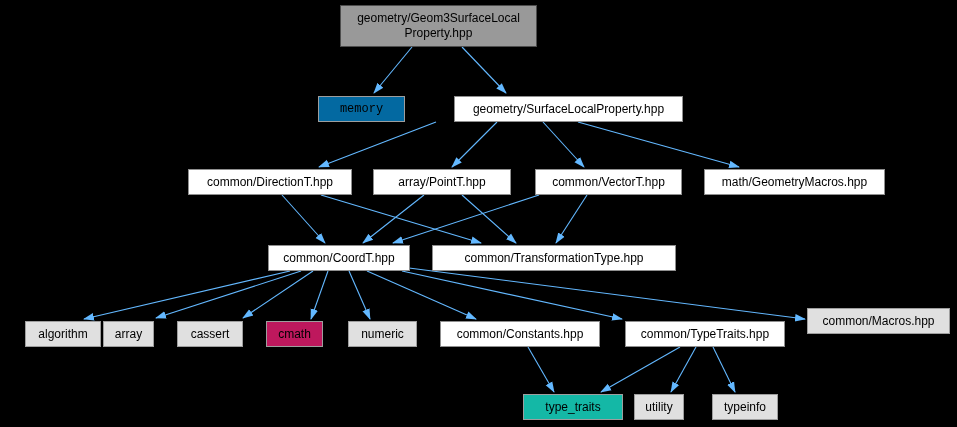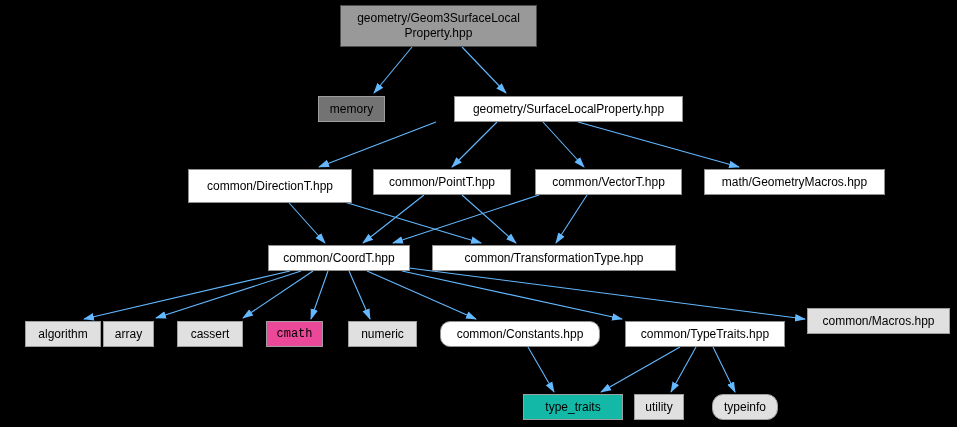--- a/index.html
+++ b/index.html
@@ -59,33 +59,33 @@
         <line x1="409" y1="268" x2="805" y2="319" stroke="#63b8ff" stroke-width="1.1" marker-end="url(#arrow)"></line>
         <line x1="528" y1="347" x2="554" y2="392" stroke="#63b8ff" stroke-width="1.1" marker-end="url(#arrow)"></line>
         <line x1="680" y1="347" x2="601" y2="392" stroke="#63b8ff" stroke-width="1.1" marker-end="url(#arrow)"></line>
         <line x1="696" y1="347" x2="671" y2="392" stroke="#63b8ff" stroke-width="1.1" marker-end="url(#arrow)"></line>
         <line x1="713" y1="347" x2="735" y2="392" stroke="#63b8ff" stroke-width="1.1" marker-end="url(#arrow)"></line>
       </g>
   </svg>
   <div id="nodes">
       <div class="node current" style="left: 340px; top: 5px; width: 197px; height: 42px; background: rgb(153, 153, 153); border-color: rgb(77, 77, 77);">geometry/Geom3SurfaceLocal
 Property.hpp</div>
-      <div class="node external" style="left: 318px; top: 96px; width: 67px; height: 26px; background: #737373; border-color: rgb(158, 158, 158);">memory</div>
+      <div class="node external" style="left: 318px; top: 96px; width: 87px; height: 26px; background: #0369a1; border-color: rgb(158, 158, 158); font-family: Liberation Mono, monospace;">memory</div>
       <div class="node internal" style="left: 411px; top: 96px; width: 229px; height: 26px; background: rgb(255, 255, 255); border-color: rgb(143, 143, 143); margin-left: 43px;">geometry/SurfaceLocalProperty.hpp</div>
-      <div class="node internal" style="left: 188px; top: 169px; width: 164px; height: 34px; background: rgb(255, 255, 255); border-color: rgb(143, 143, 143);">common/DirectionT.hpp</div>
-      <div class="node internal" style="left: 373px; top: 169px; width: 138px; height: 26px; background: rgb(255, 255, 255); border-color: rgb(143, 143, 143);">common/PointT.hpp</div>
+      <div class="node internal" style="left: 188px; top: 169px; width: 164px; height: 26px; background: rgb(255, 255, 255); border-color: rgb(143, 143, 143);">common/DirectionT.hpp</div>
+      <div class="node internal" style="left: 373px; top: 169px; width: 138px; height: 26px; background: rgb(255, 255, 255); border-color: rgb(143, 143, 143);">array/PointT.hpp</div>
       <div class="node internal" style="left: 535px; top: 169px; width: 147px; height: 26px; background: rgb(255, 255, 255); border-color: rgb(143, 143, 143);">common/VectorT.hpp</div>
       <div class="node internal" style="left: 704px; top: 169px; width: 181px; height: 26px; background: rgb(255, 255, 255); border-color: rgb(143, 143, 143);">math/GeometryMacros.hpp</div>
       <div class="node internal" style="left: 268px; top: 245px; width: 142px; height: 26px; background: rgb(255, 255, 255); border-color: rgb(143, 143, 143);">common/CoordT.hpp</div>
       <div class="node internal" style="left: 432px; top: 245px; width: 244px; height: 26px; background: rgb(255, 255, 255); border-color: rgb(143, 143, 143);">common/TransformationType.hpp</div>
       <div class="node external" style="left: 4px; top: 321px; width: 76px; height: 26px; background: rgb(224, 224, 224); border-color: rgb(158, 158, 158); margin-left: 21px;">algorithm</div>
       <div class="node external" style="left: 103px; top: 321px; width: 51px; height: 26px; background: rgb(224, 224, 224); border-color: rgb(158, 158, 158);">array</div>
       <div class="node external" style="left: 177px; top: 321px; width: 66px; height: 26px; background: rgb(224, 224, 224); border-color: rgb(158, 158, 158);">cassert</div>
-      <div class="node external" style="left: 266px; top: 321px; width: 57px; height: 26px; background: #ec4899; border-color: rgb(158, 158, 158); font-family: Liberation Mono, monospace;">cmath</div>
+      <div class="node external" style="left: 266px; top: 321px; width: 57px; height: 26px; background: #be185d; border-color: rgb(158, 158, 158);">cmath</div>
       <div class="node external" style="left: 348px; top: 321px; width: 69px; height: 26px; background: rgb(224, 224, 224); border-color: rgb(158, 158, 158);">numeric</div>
-      <div class="node internal" style="left: 440px; top: 321px; width: 160px; height: 26px; background: rgb(255, 255, 255); border-color: rgb(143, 143, 143); border-radius: 10px;">common/Constants.hpp</div>
+      <div class="node internal" style="left: 440px; top: 321px; width: 160px; height: 26px; background: rgb(255, 255, 255); border-color: rgb(143, 143, 143);">common/Constants.hpp</div>
       <div class="node internal" style="left: 625px; top: 321px; width: 160px; height: 26px; background: rgb(255, 255, 255); border-color: rgb(143, 143, 143);">common/TypeTraits.hpp</div>
       <div class="node external" style="left: 807px; top: 308px; width: 143px; height: 26px; background: rgb(224, 224, 224); border-color: rgb(158, 158, 158);">common/Macros.hpp</div>
       <div class="node external" style="left: 523px; top: 394px; width: 100px; height: 26px; background: #14b8a6; border-color: rgb(158, 158, 158);">type_traits</div>
       <div class="node external" style="left: 634px; top: 394px; width: 50px; height: 26px; background: rgb(224, 224, 224); border-color: rgb(158, 158, 158);">utility</div>
-      <div class="node external" style="left: 712px; top: 394px; width: 66px; height: 26px; background: rgb(224, 224, 224); border-color: rgb(158, 158, 158); border-radius: 11px;">typeinfo</div>
+      <div class="node external" style="left: 712px; top: 394px; width: 66px; height: 26px; background: rgb(224, 224, 224); border-color: rgb(158, 158, 158);">typeinfo</div>
     </div>
 </div>
 
 </body></html>

